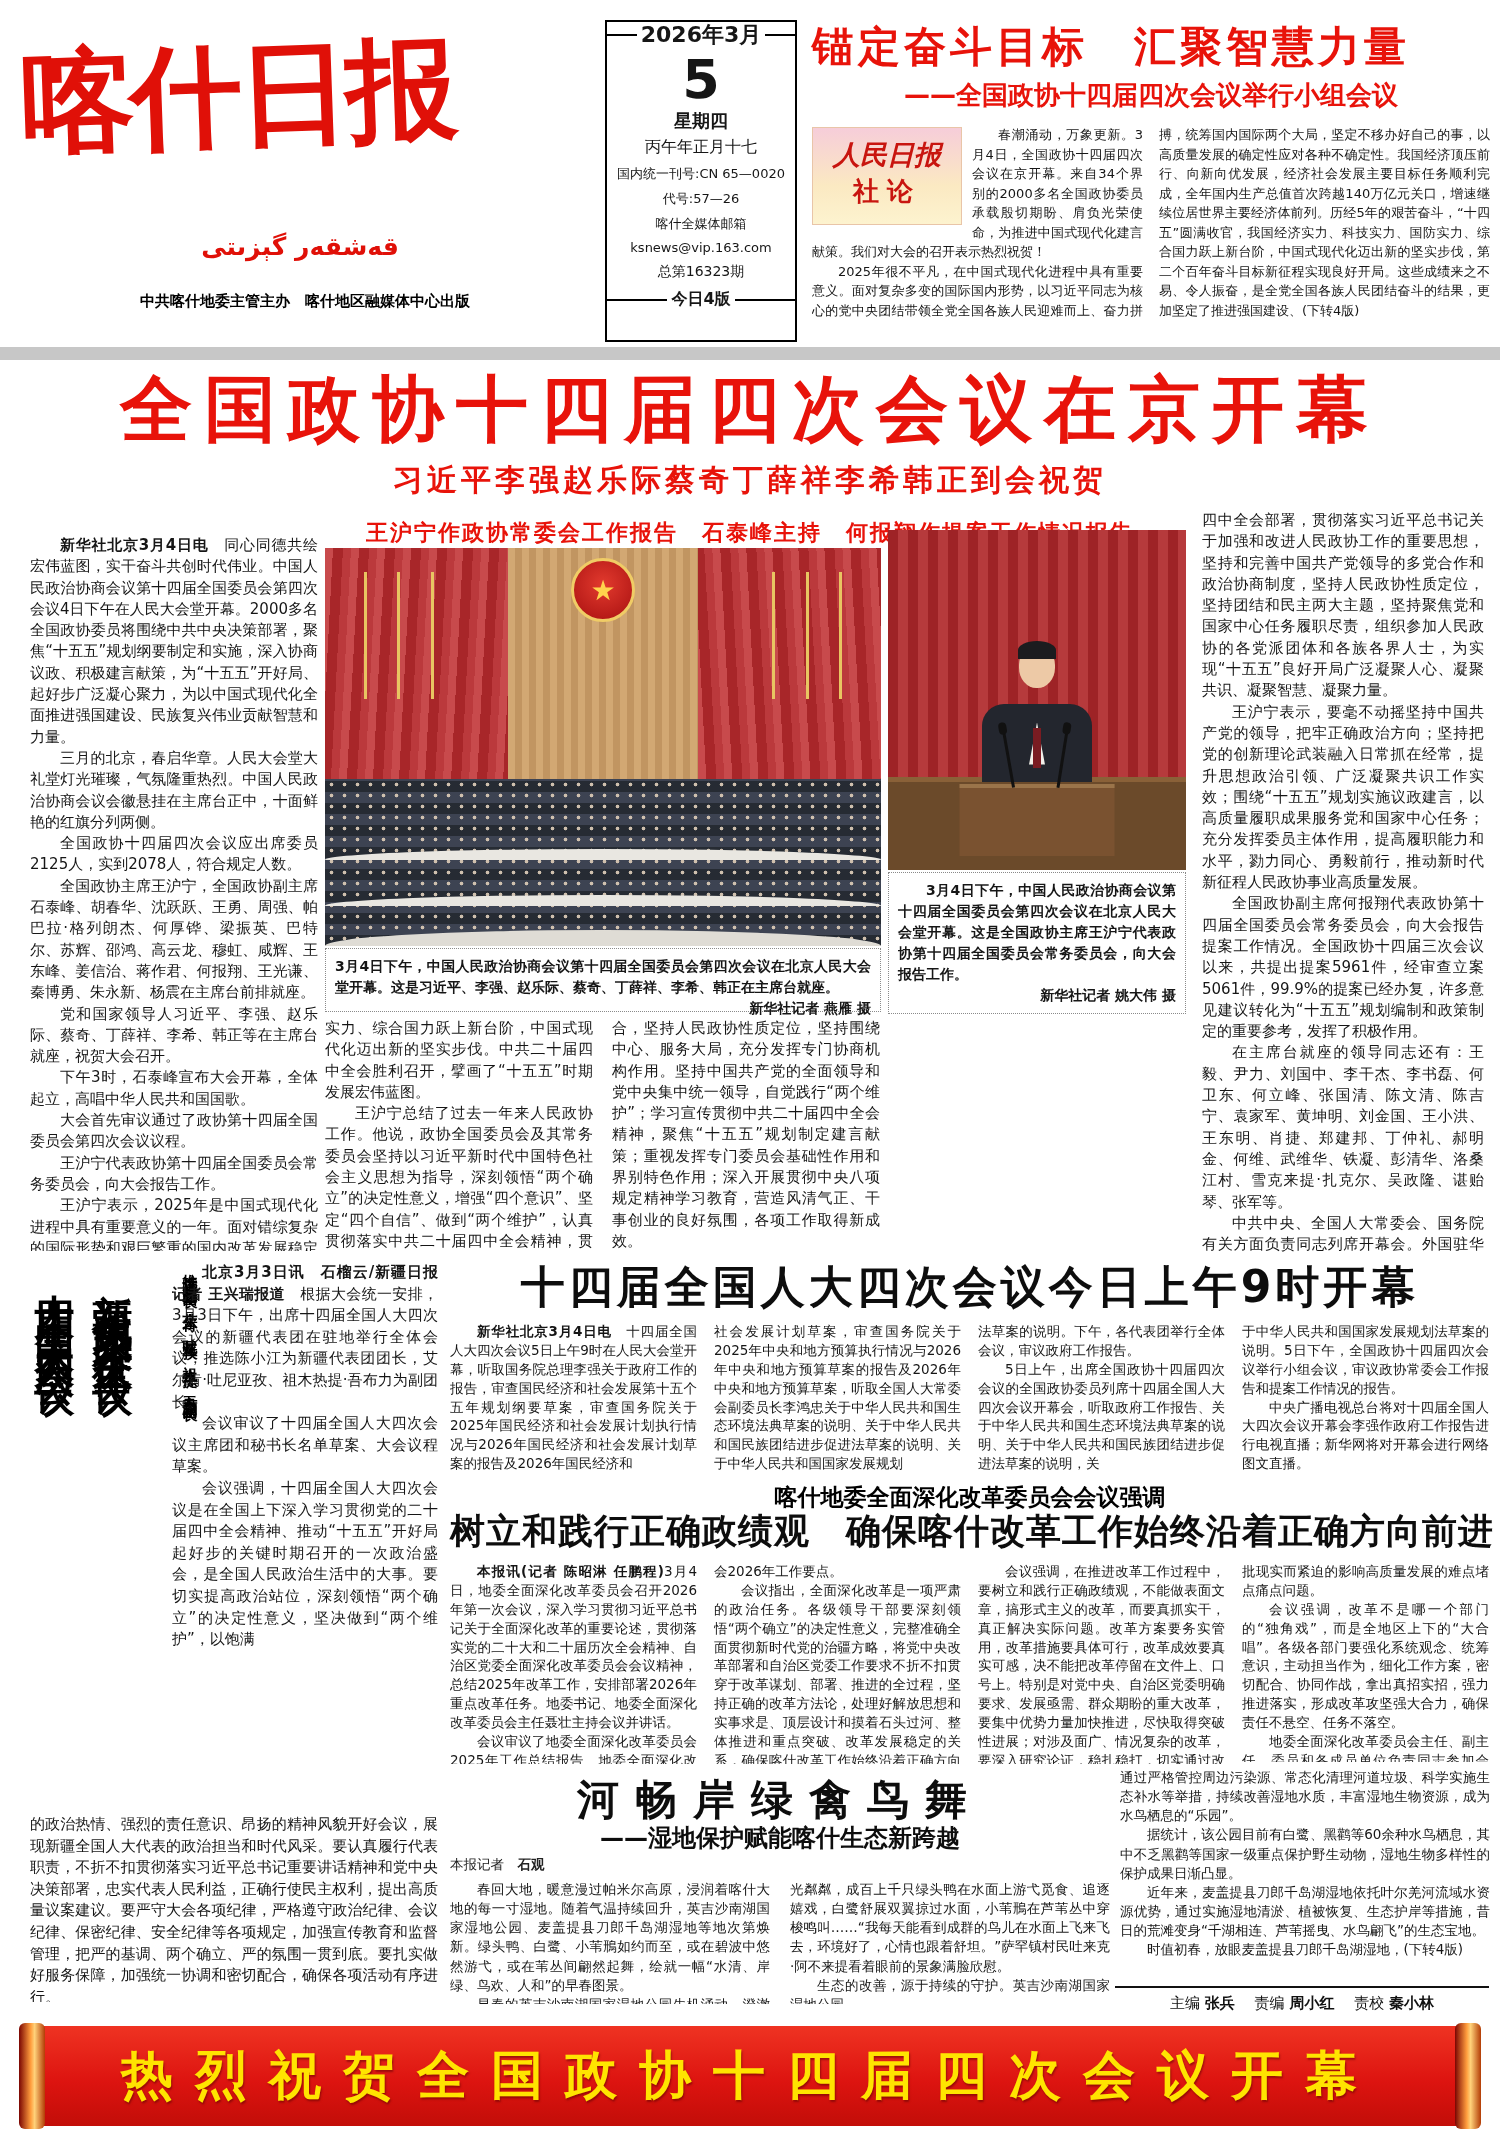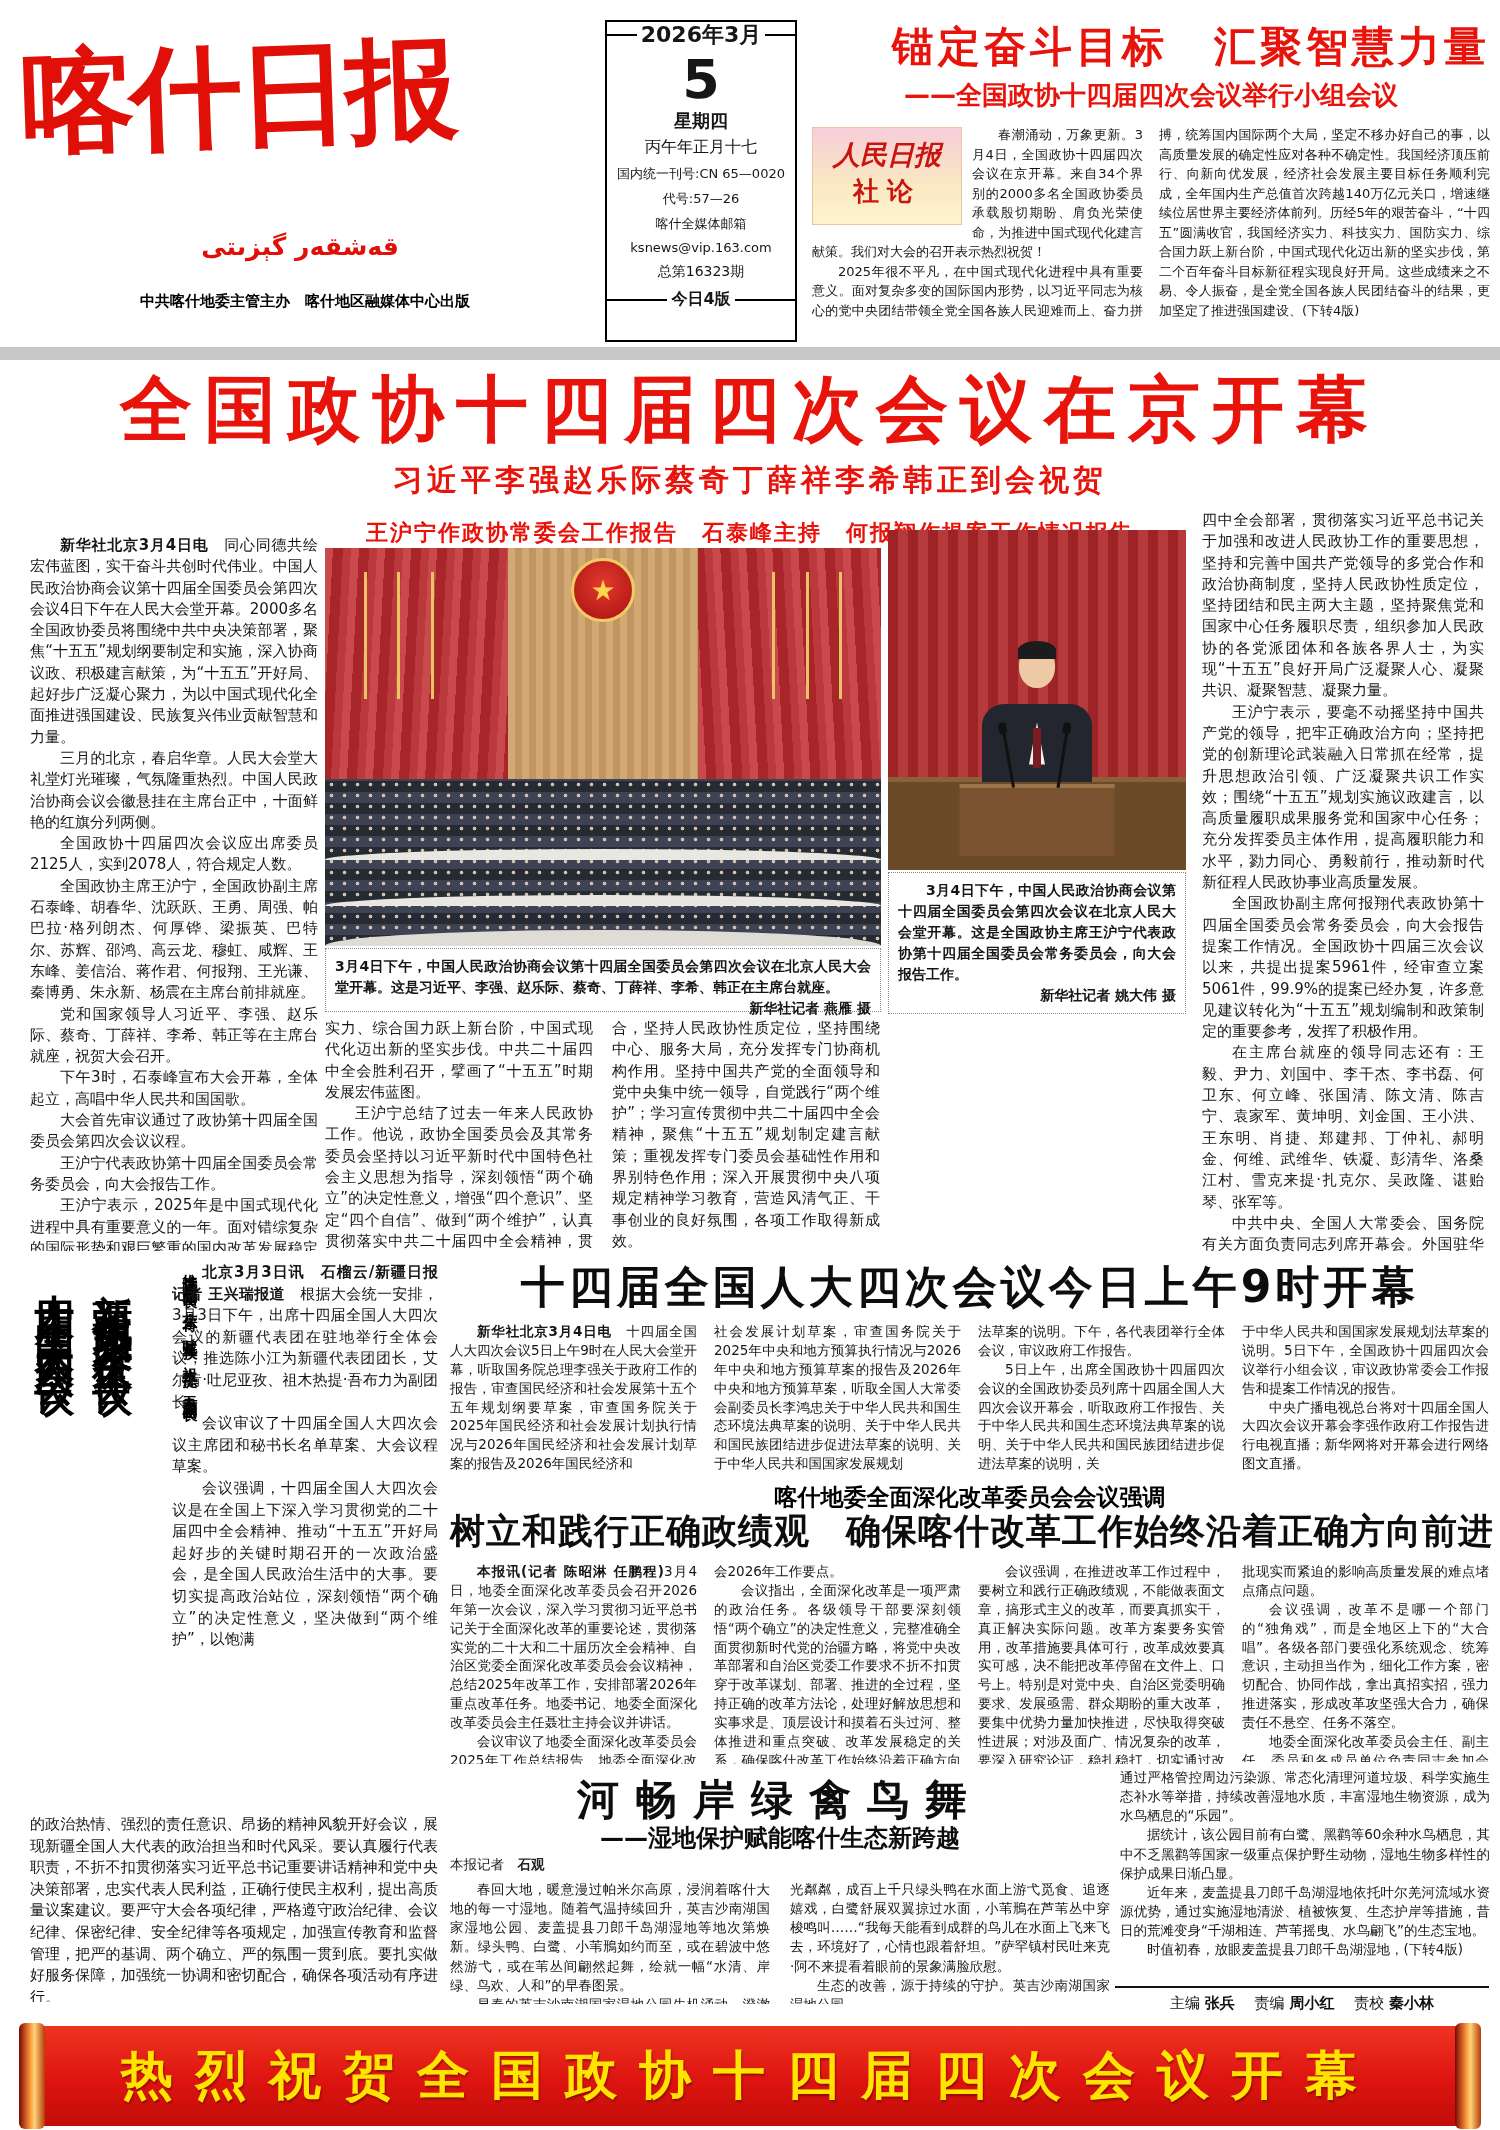--- a/index.html
+++ b/index.html
@@ -28,21 +28,21 @@
   #db-month{font-size:22px;font-weight:bold;margin-top:-2px;}
   #db-day{font-size:54px;font-weight:900;line-height:1.1;}
   #db-week{font-size:18px;font-weight:bold;}
   #db-lunar{font-size:16px;margin-top:4px;}
   .db-small{font-size:13px;margin-top:7px;}
   #db-issue{font-size:14px;margin-top:8px;}
   #db-pages{font-size:16px;font-weight:bold;margin-top:8px;}
 
   
   #editorial{left:812px;top:22px;width:678px;}
-  #ed-headline{font-size:42px;font-weight:900;color:#e8130a;text-align:right;
+  #ed-headline{font-size:42px;font-weight:900;color:#e8130a;text-align:left;
     letter-spacing:4px;line-height:1.2;}
   #ed-deck{font-size:26px;font-weight:900;color:#e8130a;text-align:center;margin-top:6px;}
   #ed-body{margin-top:12px;height:212px;overflow:hidden;column-count:2;column-gap:16px;
     font-size:13px;line-height:1.5;}
   #ed-badge{float:left;width:148px;height:96px;margin:2px 10px 4px 0;
     background:linear-gradient(180deg,#f6cdd9 0%,#fbe9c2 60%,#fdf3cf 100%);
     border:1px solid #e9c5a8;display:flex;flex-direction:column;align-items:center;
     justify-content:center;}
   #ed-badge .b1{font-family:"DejaVu Serif",serif;font-style:italic;font-weight:bold;
     color:#c8150f;font-size:27px;line-height:1;}

